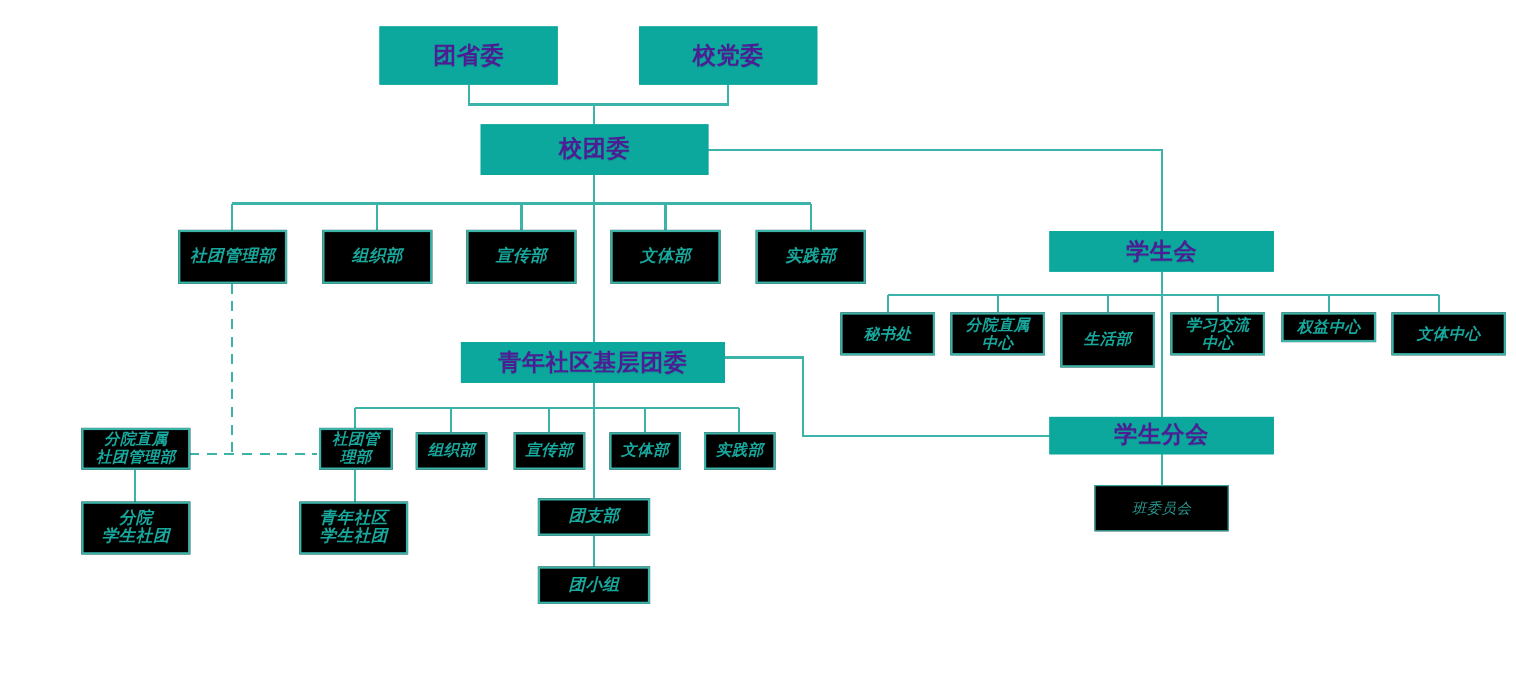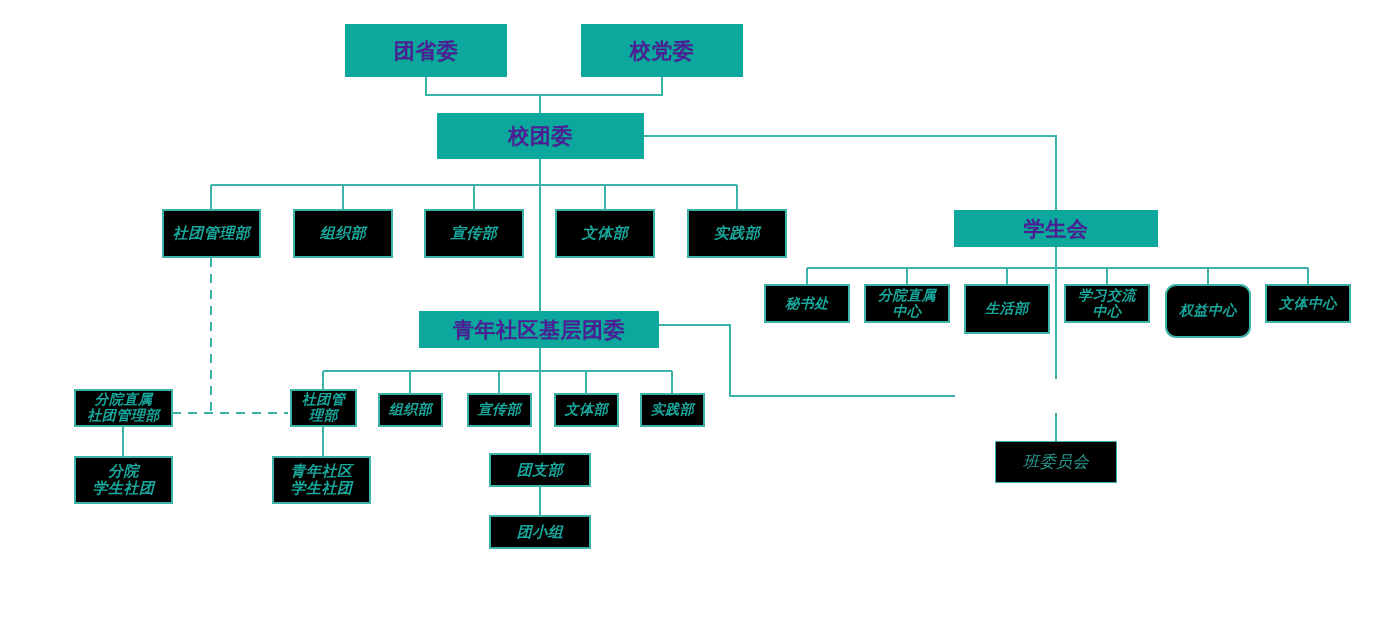--- a/index.html
+++ b/index.html
@@ -52,21 +52,21 @@
     background: #000000;
     color: #17A79C;
     border: 2px solid #3BB3A9;
     font-size: 15px;
     font-style: italic;
   }
   .node.outline.thin {
     border: 1px solid #3BB3A9;
     font-weight: normal;
     color: #2A9C93;
-    font-size: 16px;
+    font-size: 13px;
   }
   .node.small {
     font-size: 14px;
   }
   .legend {
     position: absolute;
     box-sizing: border-box;
     background: #F1F1EF;
     display: flex;
     align-items: center;
@@ -173,23 +173,23 @@
   <div class="node outline small" style="left:764px; top:284px; width:86px; height:39px;">秘书处</div>
 
   <div class="node outline small" style="left:864px; top:284px; width:86px; height:39px;">分院直属
 中心</div>
 
   <div class="node outline small" style="left:964px; top:284px; width:86px; height:50px;">生活部</div>
 
   <div class="node outline small" style="left:1064px; top:284px; width:86px; height:39px;text-align:center;">学习交流
 中心</div>
 
-  <div class="node outline small" style="left:1165px; top:284px; width:86px; height:54px;border-radius:11px;">权益中心</div>
-
-  <div class="node outline small" style="left:1265px; top:284px; width:86px; height:39px;">文体中心</div>
+  <div class="node outline small" style="left:1165px; top:284px; width:86px; height:27px;">权益中心</div>
+
+  <div class="node outline small" style="left:1265px; top:284px; width:104px; height:39px;">文体中心</div>
 
   <div class="node filled" style="left:419px; top:311px; width:240px; height:37px;">青年社区基层团委</div>
 
   <div class="node outline small" style="left:290px; top:389px; width:67px; height:38px;">社团管
 理部</div>
 
   <div class="node outline small" style="left:378px; top:393px; width:65px; height:34px;">组织部</div>
 
   <div class="node outline small" style="left:467px; top:393px; width:65px; height:34px;">宣传部</div>
 
@@ -203,17 +203,18 @@
   <div class="node outline" style="left:74px; top:456px; width:99px; height:48px;">分院
 学生社团</div>
 
   <div class="node outline" style="left:272px; top:456px; width:99px; height:48px;">青年社区
 学生社团</div>
 
   <div class="node outline" style="left:489px; top:453px; width:102px; height:34px;">团支部</div>
 
   <div class="node outline" style="left:489px; top:515px; width:102px; height:34px;">团小组</div>
 
+  <div class="node filled" style="left:954px; top:379px; width:204px; height:34px;">学生分会</div>
 
   <div class="node outline thin" style="left:995px; top:441px; width:122px; height:42px;">班委员会</div>
 
 
 </div>
 
 </body></html>

